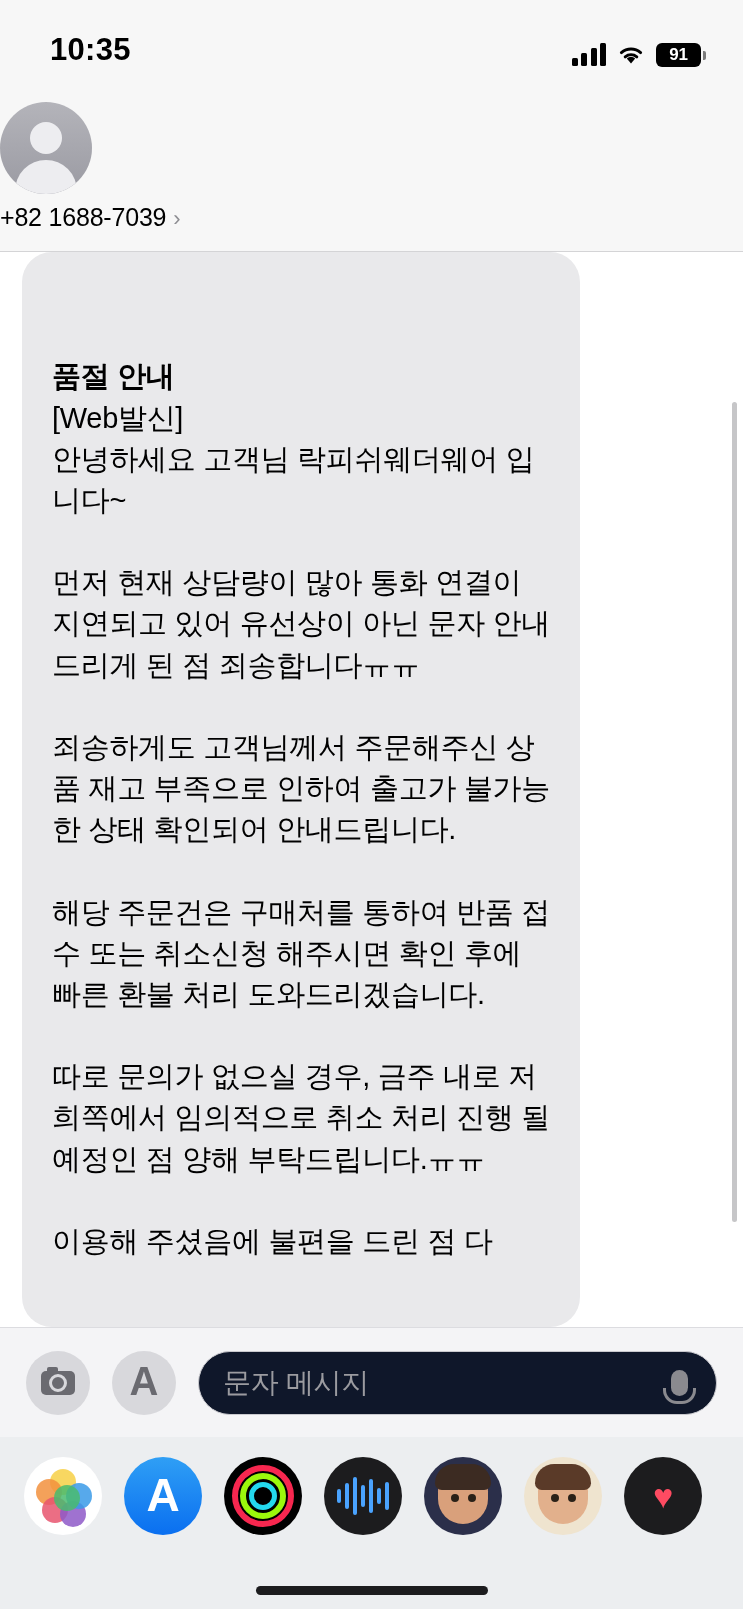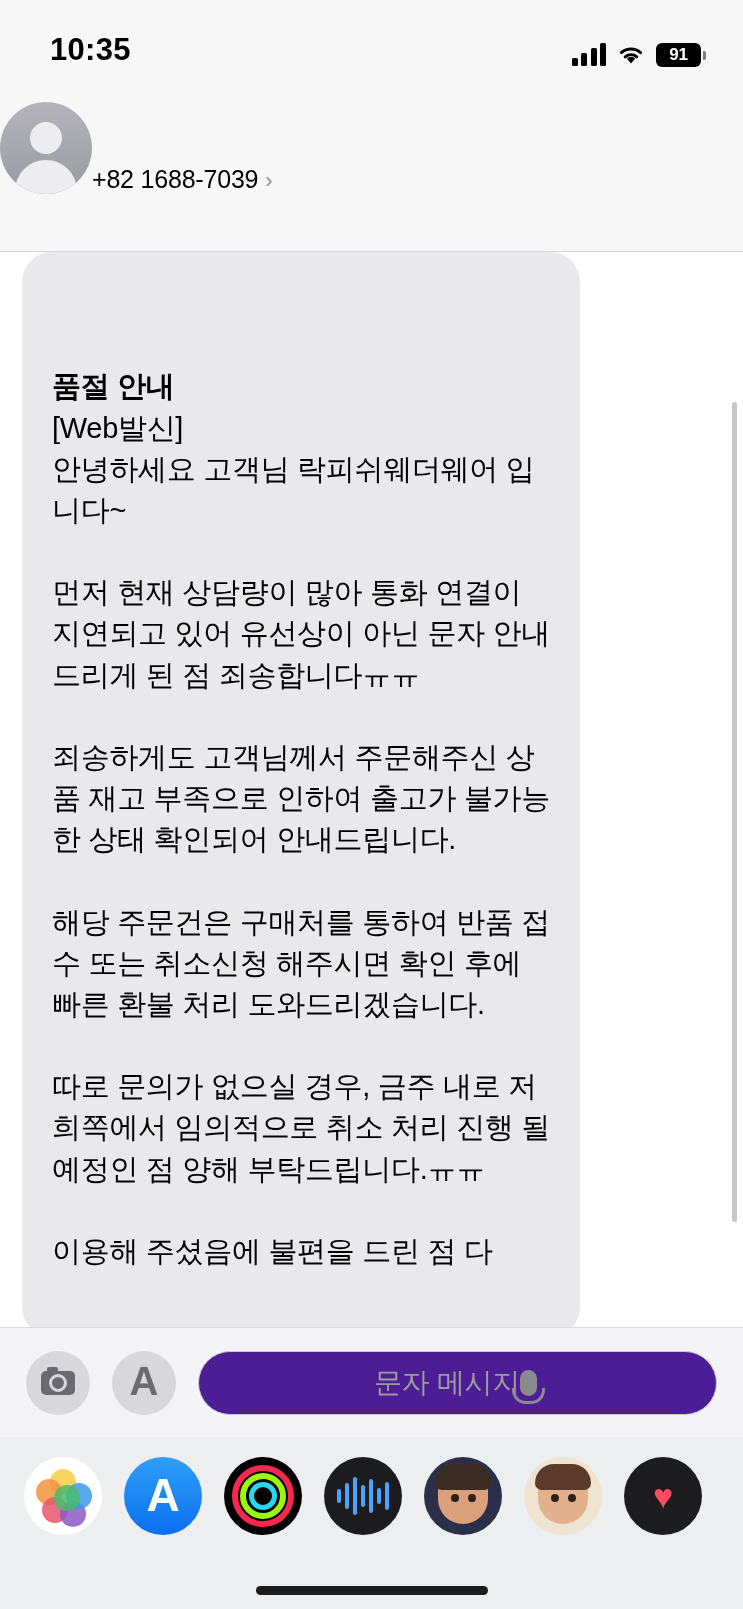--- a/index.html
+++ b/index.html
@@ -100,22 +100,22 @@
     width: 40px;
     height: 56px;
     cursor: pointer;
   }
   .contact-block {
     position: absolute;
     left: 0;
     right: 0;
     top: 10px;
     display: flex;
-    flex-direction: row;
-    align-items: flex-end;
+    flex-direction: column;
+    align-items: flex-start;
   }
   .avatar {
     width: 92px;
     height: 92px;
     border-radius: 50%;
     background: linear-gradient(#b4b4ba, #9a9aa2);
     position: relative;
     overflow: hidden;
   }
   .avatar .head {
@@ -173,21 +173,21 @@
   .timestamp b {
     font-weight: bold;
     color: #8b8b8f;
   }
   .bubble-row {
     padding: 0 28px 0 22px;
   }
   .bubble {
     background: #e9e9eb;
     border-radius: 30px;
-    padding: 32px 28px 24px 30px;
+    padding: 22px 28px 24px 30px;
     max-width: 500px;
     font-size: 29px;
     line-height: 1.42;
     color: #000;
     white-space: pre-wrap;
     word-break: break-all;
     letter-spacing: -0.3px;
   }
   .bubble .title {
     font-weight: bold;
@@ -260,26 +260,26 @@
     font-size: 40px;
     font-weight: bold;
     line-height: 1;
     margin-top: -3px;
   }
   .text-field {
     flex: 1;
     height: 64px;
     border: 1.5px solid #c9c9ce;
     border-radius: 32px;
-    background: #4c1d95;
+    background: #0f172a;
     display: flex;
     align-items: center;
     padding: 0 24px;
     box-sizing: border-box;
-    justify-content: center;
+    justify-content: space-between;
   }
   .placeholder {
     font-size: 28px;
     color: #9b9ba0;
     letter-spacing: -0.3px;
   }
   .mic {
     width: 17px;
     height: 26px;
     border-radius: 9px;

